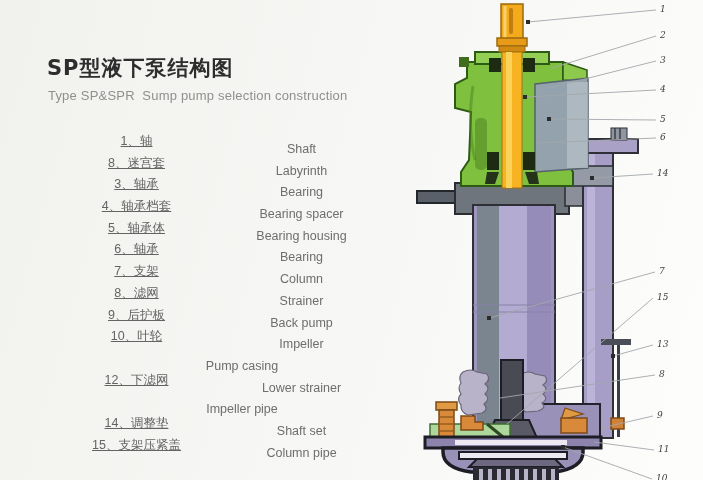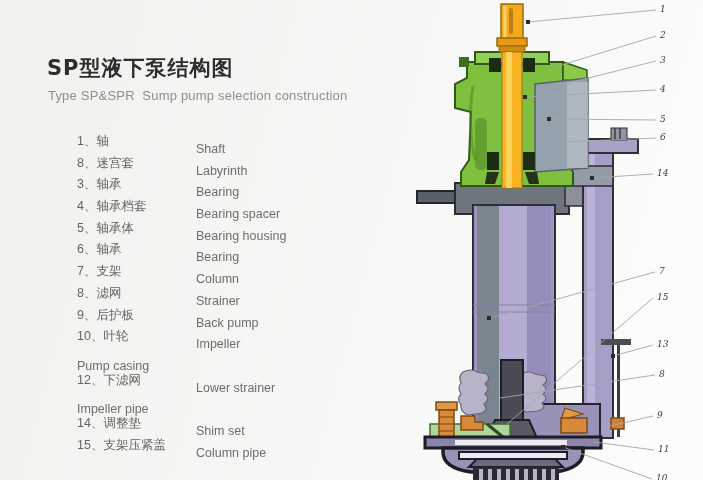--- a/index.html
+++ b/index.html
@@ -2,33 +2,33 @@
 <html><head>
 <meta charset="utf-8">
 <style>
   html,body{margin:0;padding:0;}
   body{
     width:703px;height:480px;overflow:hidden;position:relative;
     font-family:"Liberation Sans","DejaVu Sans",sans-serif;
     background:linear-gradient(105deg,#f1f1ee 0%,#f6f6f4 45%,#fdfdfc 100%);
   }
   .page{position:absolute;inset:0;}
-  .left-panel{position:absolute;left:0;top:0;width:415px;height:392px;}
+  .left-panel{position:absolute;left:0;top:0;width:415px;height:392px;text-align:center;}
   .title-cn{
     position:absolute;left:47px;top:54px;
     font-size:21px;font-weight:bold;color:#2d2d2d;letter-spacing:1px;
     font-family:"DejaVu Sans","Liberation Sans",sans-serif;white-space:pre;
   }
   .subtitle-en{
     position:absolute;left:48px;top:88px;
     font-size:13px;color:#8f8f8f;white-space:pre;letter-spacing:.2px;
   }
   .parts-list{position:absolute;left:77px;top:131px;width:330px;}
   .row{display:flex;height:21.7px;line-height:21.7px;}
-  .row .cn{width:119px;font-size:12.5px;color:#646464;white-space:pre;}
+  .row .cn{width:119px;font-size:12.5px;color:#646464;white-space:pre;text-decoration:underline;}
   .row .en{flex:1;font-size:12.5px;color:#6e6e6e;white-space:pre;margin-top:8px;}
   .diagram-wrap{position:absolute;left:415px;top:0;width:288px;height:480px;}
   .callout-line{stroke:#a2a7ac;stroke-width:0.9;fill:none;}
   .callout-dot{fill:#2b2b2b;}
   .callout-num{
     font-family:"DejaVu Serif","Liberation Serif",serif;
     font-style:italic;font-size:9px;fill:#3d3d3d;
   }
 </style>
 </head>
@@ -98,21 +98,21 @@
       <span class="cn">12、下滤网</span>
       <span class="en">Lower strainer</span>
     </div>
 
     <div class="row">
       <span class="en">Impeller pipe</span>
     </div>
 
     <div class="row">
       <span class="cn">14、调整垫</span>
-      <span class="en">Shim set</span>
+      <span class="en">Shaft set</span>
     </div>
 
     <div class="row">
       <span class="cn">15、支架压紧盖</span>
       <span class="en">Column pipe</span>
     </div>
   </div>
   </div>
 
   <div class="diagram-wrap">

